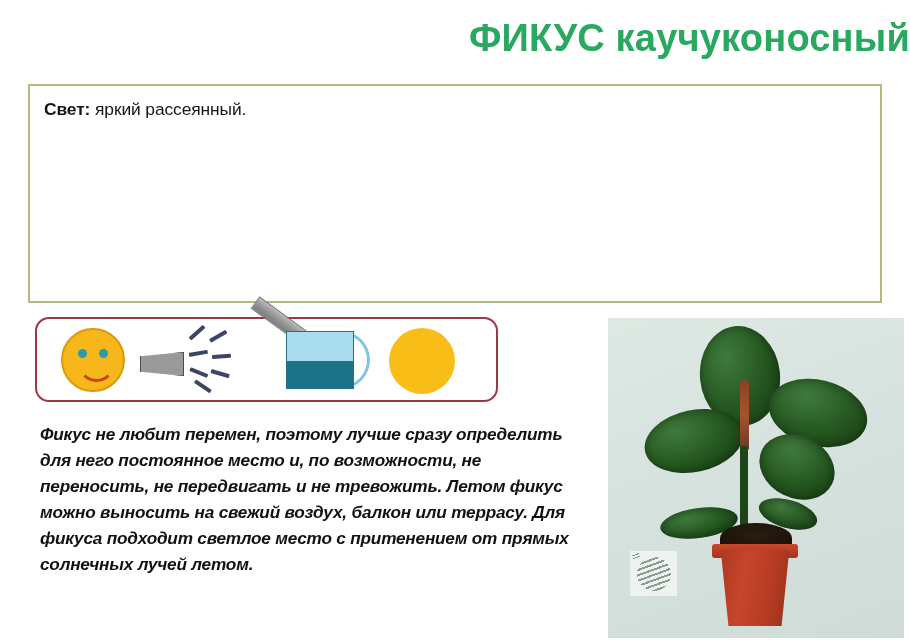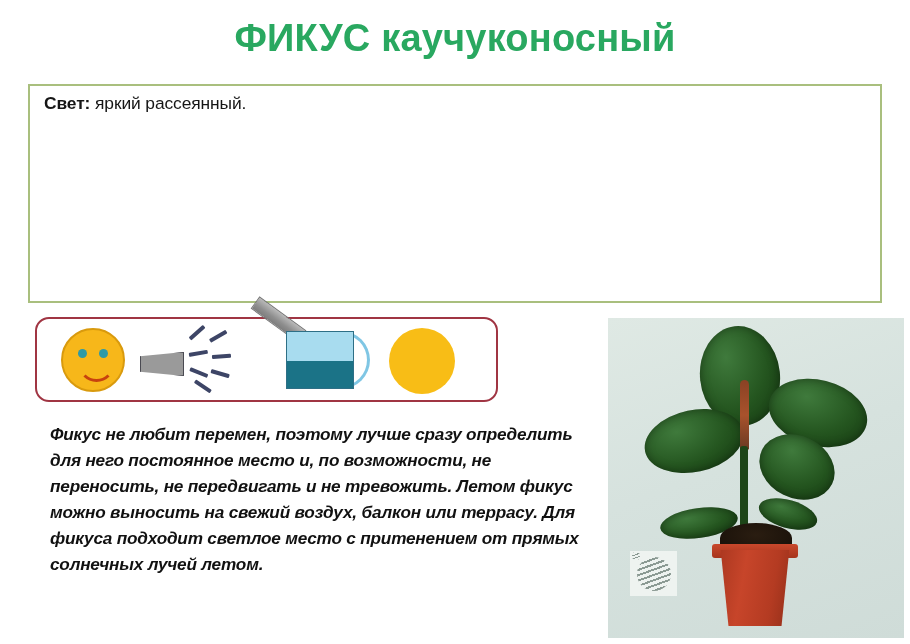--- a/index.html
+++ b/index.html
@@ -15,40 +15,40 @@
     font-family: "Liberation Sans", sans-serif;
     color: #1a1a1a;
   }
 
   
   .page-title {
     position: absolute;
     left: 0;
     top: 18px;
     width: 910px;
-    text-align: center;
+    text-align: right;
     font-size: 38px;
     font-weight: 700;
     color: #29a860;
     letter-spacing: 0.2px;
     line-height: 1.1;
     white-space: nowrap;
   }
 
   
   .care-box {
     position: absolute;
     left: 28px;
     top: 84px;
     width: 854px;
     height: 219px;
     box-sizing: border-box;
     border: 2px solid #a9bf7e;
     background: #ffffff;
-    padding: 4px 14px 8px 14px;
+    padding: 10px 14px 8px 14px;
   }
   .care-line {
     font-size: 17.4px;
     line-height: 26.2px;
     color: #161616;
     letter-spacing: -0.1px;
   }
   .care-line b {
     font-weight: 700;
   }
@@ -165,21 +165,21 @@
     top: 9px;
     width: 66px;
     height: 66px;
     border-radius: 50%;
     background: #f8bd16;
   }
 
   
   .desc {
     position: absolute;
-    left: 50px;
+    left: 40px;
     top: 421px;
     width: 530px;
     font-size: 17.2px;
     font-style: italic;
     font-weight: 600;
     line-height: 26px;
     color: #111111;
     letter-spacing: -0.2px;
   }
 

